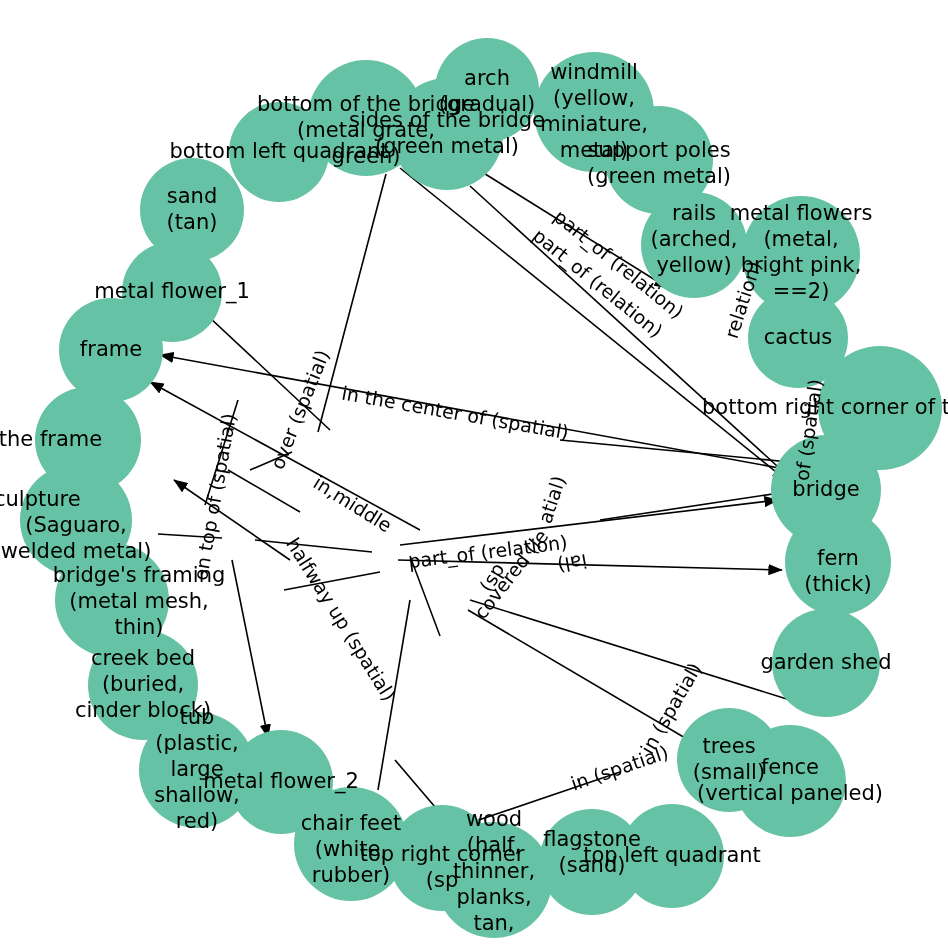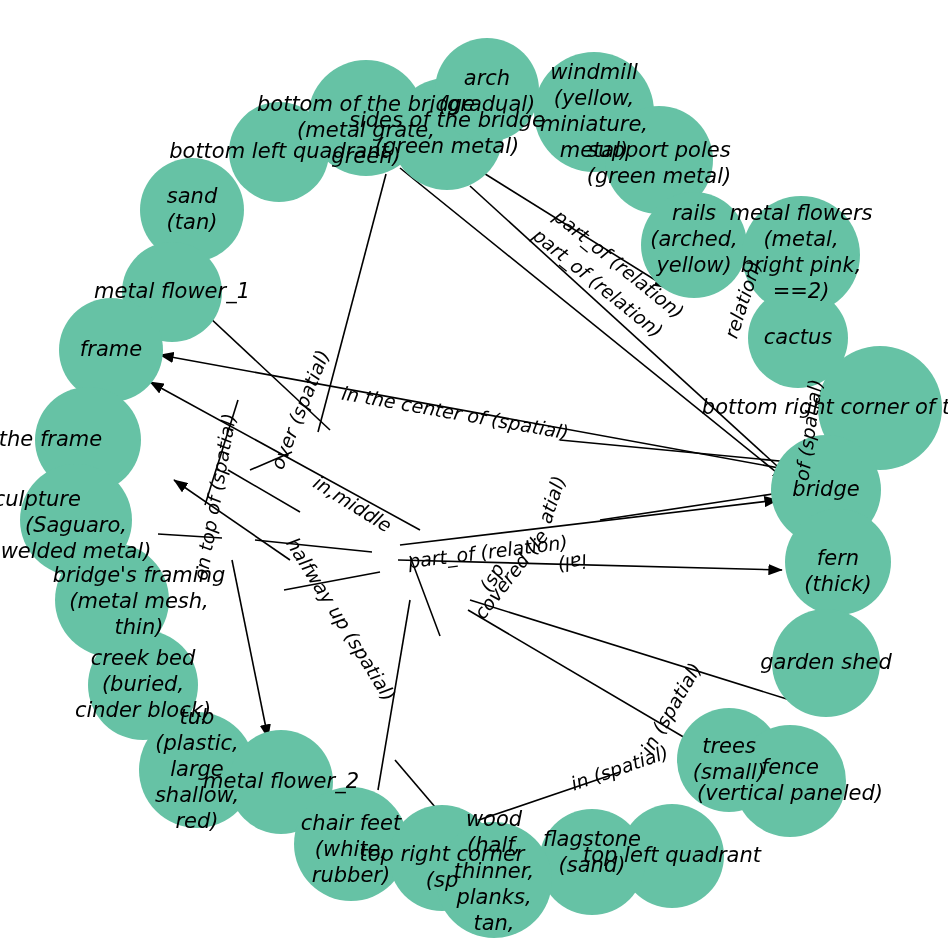--- a/index.html
+++ b/index.html
@@ -7,21 +7,20 @@
     padding: 0;
     background: #ffffff;
   }
   #canvas {
     position: relative;
     width: 948px;
     height: 948px;
     background: #ffffff;
     overflow: hidden;
     font-family: "DejaVu Sans", sans-serif;
-    font-style: italic;
   }
   #graph-svg {
     position: absolute;
     left: 0;
     top: 0;
     width: 948px;
     height: 948px;
   }
   .node-circle {
     fill: #66c2a5;

